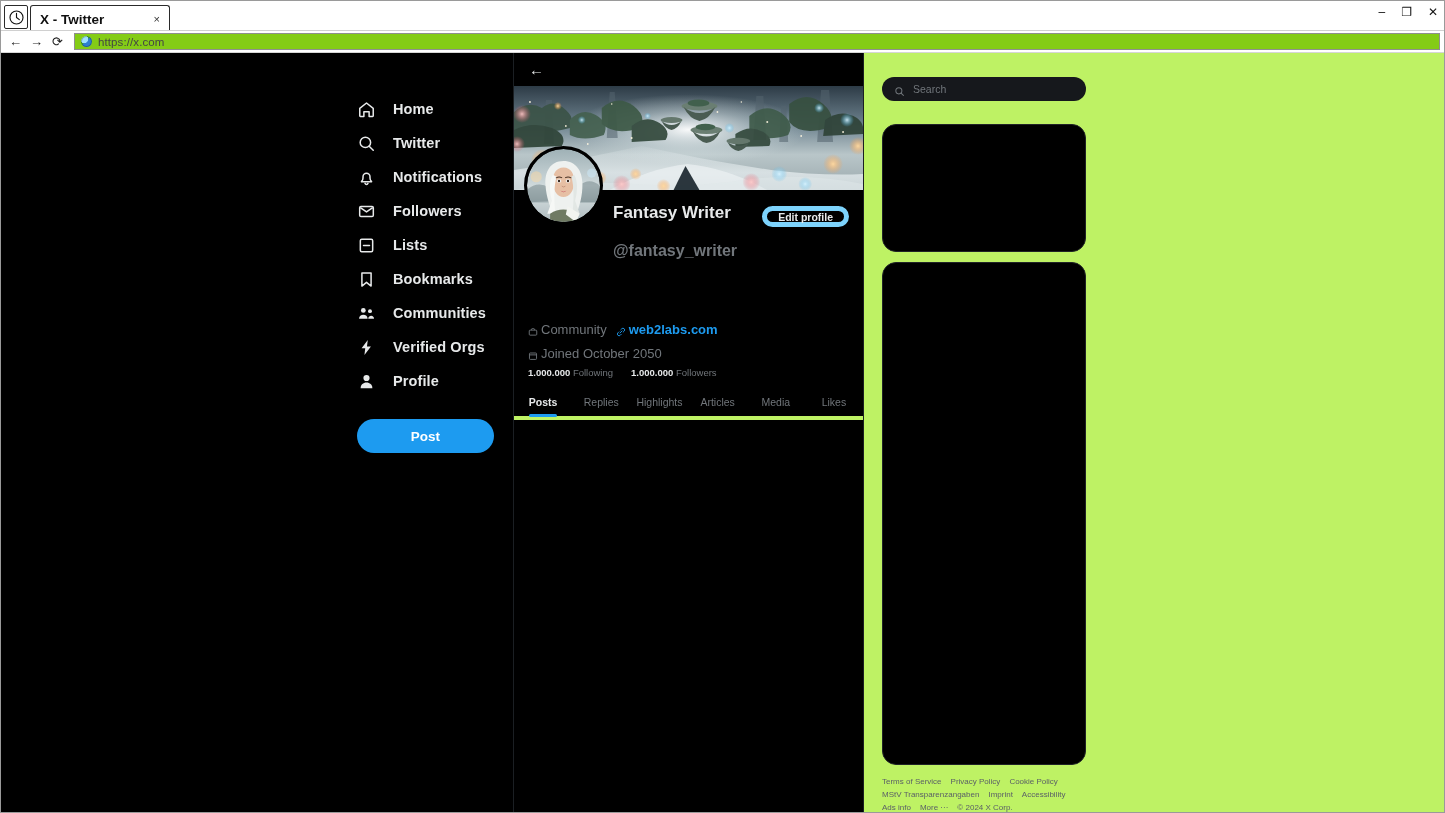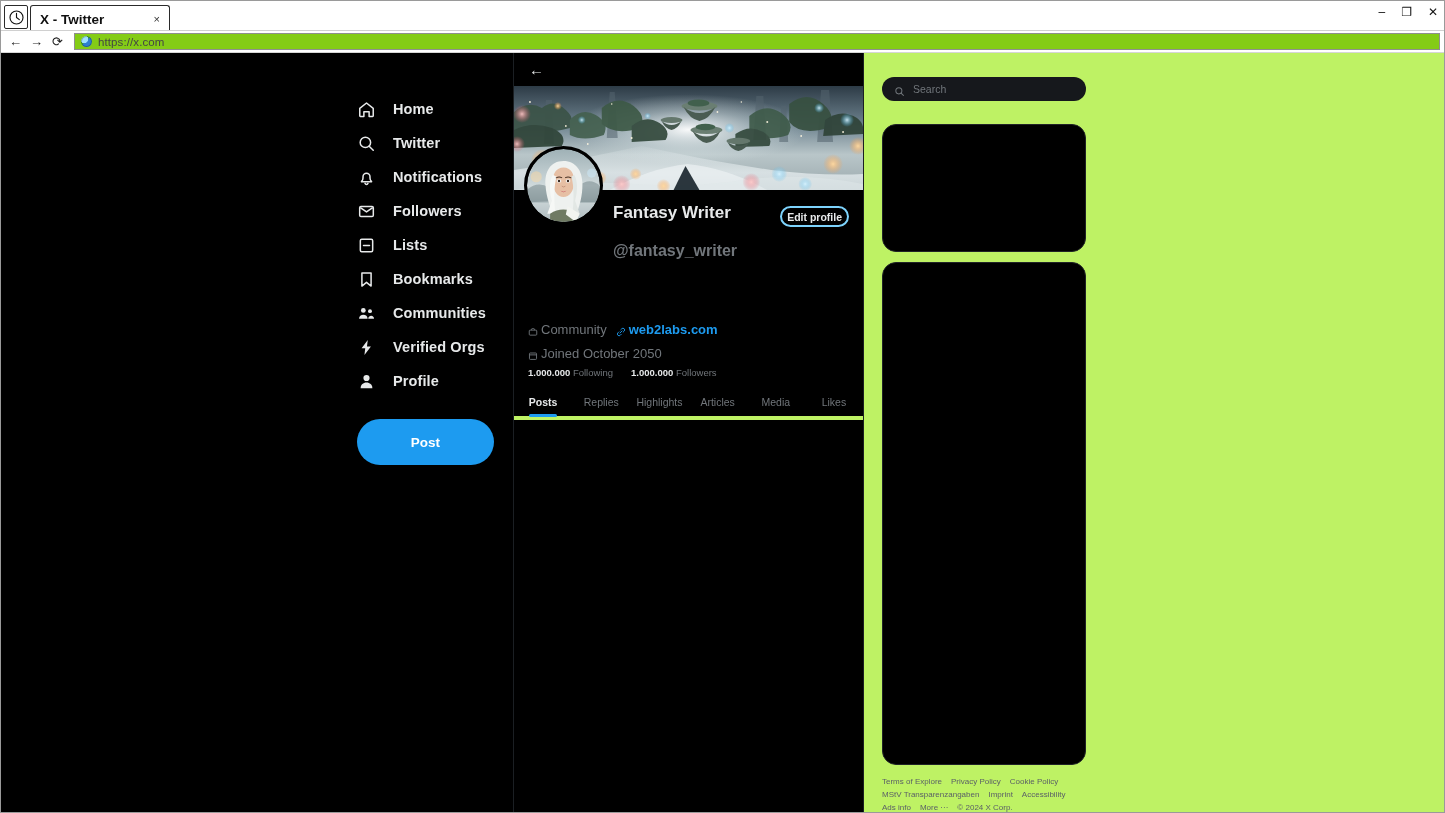--- a/index.html
+++ b/index.html
@@ -86,21 +86,21 @@
   }
   .nav-inner { width: 160px; margin-left: 356px; }
   .nav-item {
     display: flex; align-items: center; gap: 17px;
     height: 34px; color: #e7e9ea; margin-bottom: 0px;
     cursor: pointer; white-space: nowrap;
   }
   .nav-item .ico { width: 19px; height: 19px; flex: 0 0 19px; display: block; }
   .nav-item .lbl { font-size: 14.5px; font-weight: 700; letter-spacing: .1px; }
   .post-btn {
-    margin-top: 21px; width: 137px; height: 46px;
+    margin-top: 21px; width: 137px; height: 34px;
     background: #1d9bf0; color: #fff; border: none; border-radius: 999px;
     font-family: "Liberation Sans", sans-serif;
     font-size: 13.5px; font-weight: 700; cursor: pointer;
   }
 
   
   .center {
     width: 350px; flex: 0 0 350px; background: #000;
     border-right: 1px solid #1b1f23;
     display: flex; flex-direction: column;
@@ -121,23 +121,23 @@
   }
   .avatar svg { display:block; width: 100%; height: 100%; }
 
   .name-row {
     display: flex; align-items: flex-start; justify-content: space-between;
     padding-top: 12px; padding-left: 85px;
   }
   .dname { font-size: 17px; font-weight: 800; color: #e7e9ea; line-height: 1.25; }
   .handle { font-size: 16px; color: #71767b; margin-top: 19px; font-weight: bold; }
   .edit-btn {
-    margin-top: 4px; height: 21px; padding: 0 5px;
+    margin-top: 4px; height: 21px; padding: 0 11px;
     background: transparent; color: #e7e9ea;
-    border: 2px solid #7dd3fc; border-radius: 999px;
+    border: 5px solid #7dd3fc; border-radius: 999px;
     font-family: "Liberation Sans", sans-serif;
     font-size: 10.5px; font-weight: 700; cursor: pointer; white-space: nowrap;
   }
 
   .meta-row {
     display: flex; align-items: center; gap: 9px;
     margin-top: 62px; padding-left: 0px; flex-wrap: wrap;
   }
   .meta-item { display: flex; align-items: center; gap: 3px; font-size: 13px; color: #71767b; }
   .meta-item.link a, .meta-item.link .linktext { color: #1d9bf0; font-weight: 700; text-decoration: none; }
@@ -561,21 +561,21 @@
               <path d="M15.4 15.4 20.5 20.5"></path>
           </svg>
         </span>
         <input class="search-input" type="text" placeholder="Search" style="">
       </div>
 
       <div class="panel p1"></div>
       <div class="panel p2"></div>
 
       <div class="footer">
-        <span>Terms of Explore</span>
+        <span>Terms of Service</span>
         <span>Privacy Policy</span>
         <span>Cookie Policy</span>
         <span>MStV Transparenzangaben</span>
         <span>Imprint</span>
         <span>Accessibility</span>
         <span>Ads info</span>
         <span>More ···</span>
         <span class="copy">© 2024 X Corp.</span>
       </div>
     </aside>

